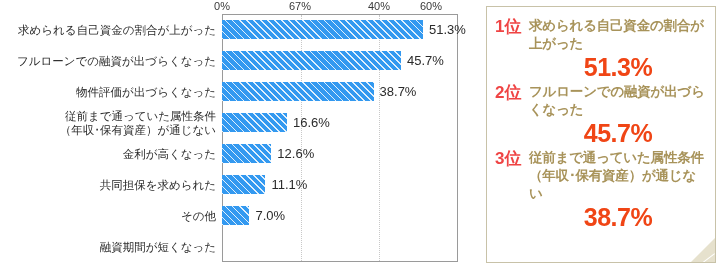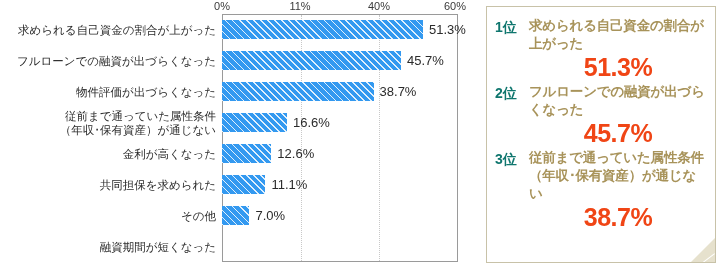--- a/index.html
+++ b/index.html
@@ -132,23 +132,23 @@
     padding: 10px 8px 6px 8px;
     overflow: hidden;
   }
   .rank-row {
     display: flex;
     align-items: flex-start;
     margin-bottom: 1px;
   }
   .rank-no {
     flex: 0 0 34px;
-    font-size: 14px;
+    font-size: 17px;
     font-weight: bold;
-    color: #0f766e;
+    color: #ef4444;
     line-height: 18px;
     padding-top: 1px;
   }
   .rank-body {
     flex: 1 1 auto;
   }
   .rank-text {
     font-size: 13.5px;
     font-weight: bold;
     color: #a8935a;
@@ -199,23 +199,23 @@
 </style>
 </head>
 <body>
 
 <div id="root">
 
   <div id="chart">
 
     <div class="axis-labels">
       <span class="axis-tick" style="left:222px;">0%</span>
-      <span class="axis-tick" style="left:300px;">11%</span>
+      <span class="axis-tick" style="left:300px;">67%</span>
       <span class="axis-tick" style="left:379px;text-align:center;">40%</span>
-      <span class="axis-tick" style="left:455px;">60%</span>
+      <span class="axis-tick" style="left:431px;">60%</span>
     </div>
 
     <div id="plot">
       <div class="gridline" style="left:78px;"></div>
       <div class="gridline" style="left:156px;"></div>
     </div>
 
     <div class="cat-labels">
       <div class="cat">求められる自己資金の割合が上がった</div>
       <div class="cat">フルローンでの融資が出づらくなった</div>

